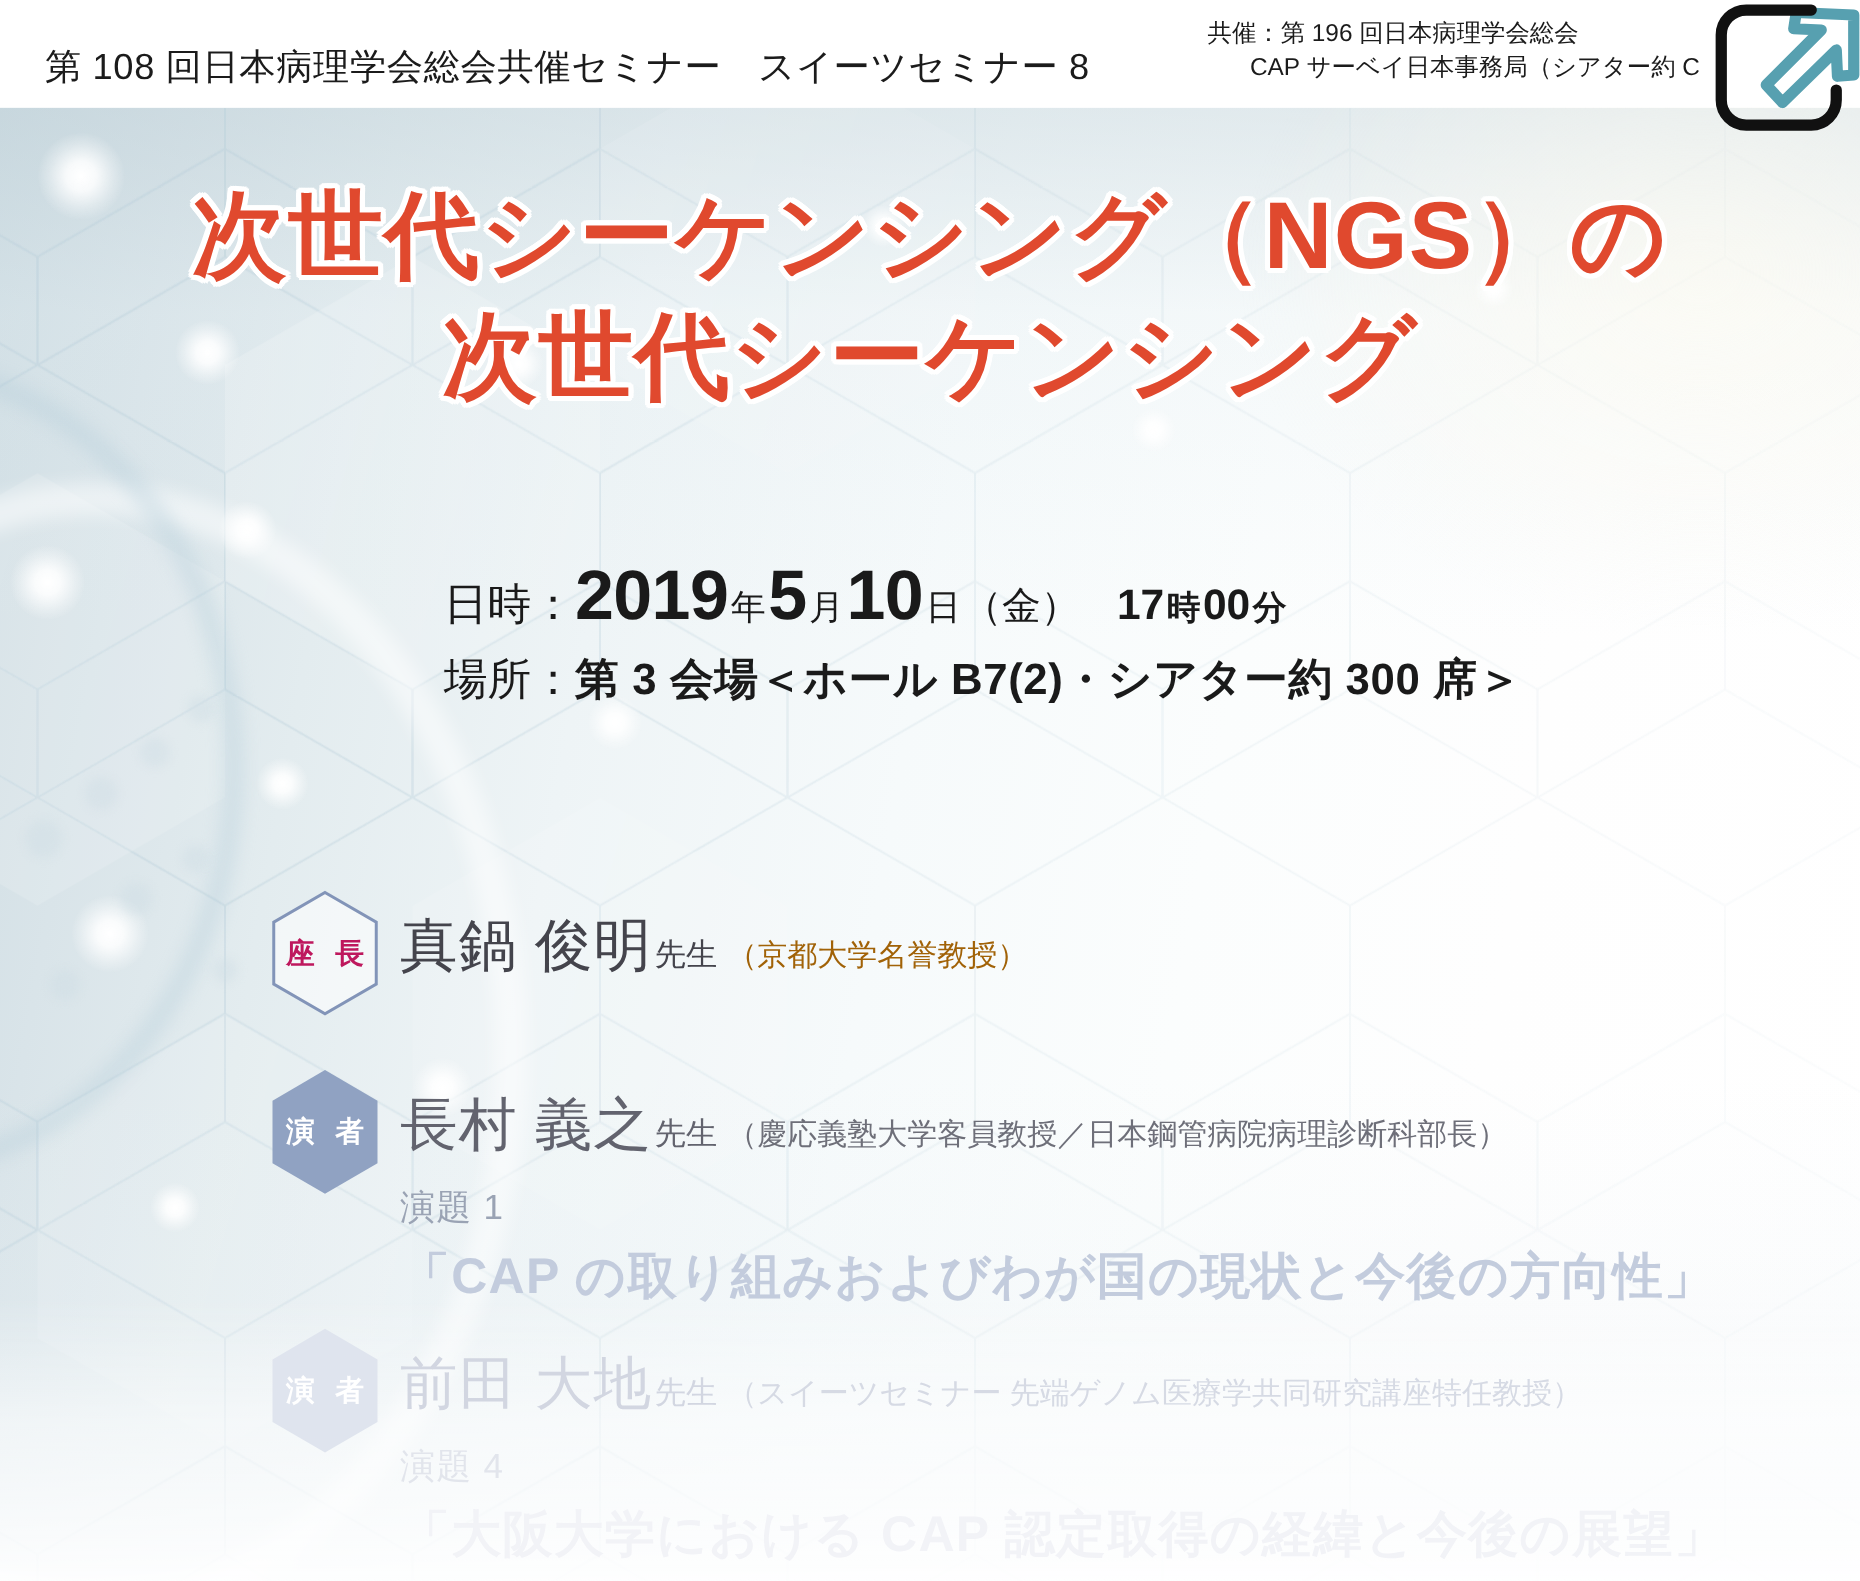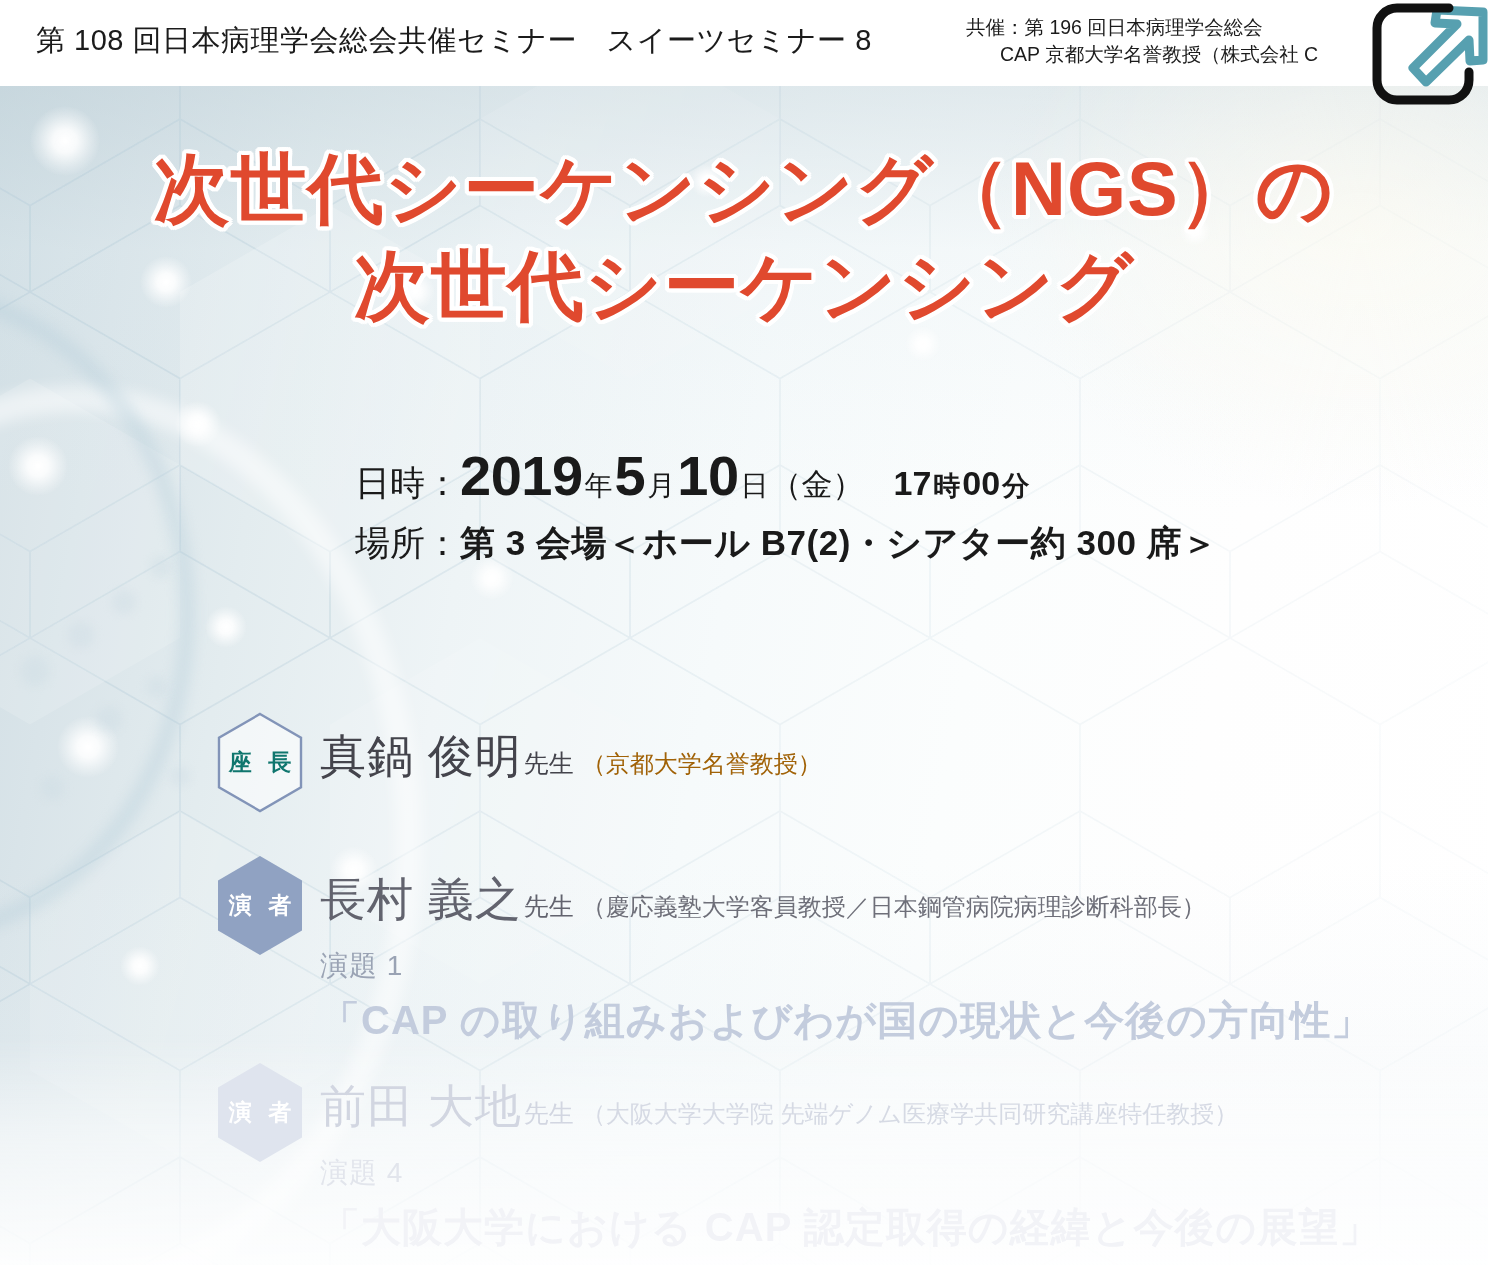--- a/index.html
+++ b/index.html
@@ -25,21 +25,21 @@
     position: absolute;
     left: 0; top: 0;
     width: 1488px;
     height: 86px;
     background: #ffffff;
     z-index: 40;
   }
   #header-title {
     position: absolute;
     left: 36px;
-    top: 21px;
+    top: 34px;
     font-size: 29px;
     letter-spacing: 0.5px;
     color: #1b1b1b;
     white-space: nowrap;
     font-weight: 400;
   }
   #cosponsor-block {
     position: absolute;
     left: 966px;
     top: 14px;
@@ -239,21 +239,21 @@
     position: relative;
     z-index: 2;
     font-size: 23px;
     font-weight: 700;
     letter-spacing: 5px;
     padding-left: 5px;
     line-height: 1;
   }
   .badge svg { position: absolute; left: 0; top: 0; }
 
-  .badge-outline .badge-label { color: #0f766e; }
+  .badge-outline .badge-label { color: #be185d; }
   .badge-filled  .badge-label { color: #ffffff; }
 
   .person-body {
     position: absolute;
     left: 104px;
     top: 14px;
     white-space: nowrap;
   }
   .person-name {
     font-size: 46px;
@@ -419,33 +419,33 @@
 
     <div class="person-row tier-faint" id="speaker2-row">
       <div class="badge badge-filled">
         <svg width="88" height="101" viewBox="0 0 88 101" xmlns="http://www.w3.org/2000/svg">
           <polygon points="44,1 86,25.5 86,75.5 44,100 2,75.5 2,25.5" fill="#dfe4ee"></polygon>
         </svg>
         <span class="badge-label">演 者</span>
       </div>
       <div class="person-body">
         <div>
-          <span class="person-name">前田 大地</span><span class="person-honorific">先生</span><span class="person-affil">（大阪大学大学院 先端ゲノム医療学共同研究講座特任教授）</span>
+          <span class="person-name">前田 大地</span><span class="person-honorific">先生</span><span class="person-affil">（スイーツセミナー 先端ゲノム医療学共同研究講座特任教授）</span>
         </div>
         <div class="talk-no">演題 4</div>
         <div class="talk-title">「大阪大学における CAP 認定取得の経緯と今後の展望」</div>
       </div>
     </div>
   </div>
 
   <div id="header-band">
     <div id="header-title">第 108 回日本病理学会総会共催セミナー　スイーツセミナー 8</div>
     <div id="cosponsor-block">
       <div>共催：第 196 回日本病理学会総会</div>
-      <div class="cosponsor-line-2">CAP 京都大学名誉教授（株式会社 C</div>
+      <div class="cosponsor-line-2">CAP サーベイ日本事務局（シアター約 C</div>
     </div>
   </div>
 
   <div id="logo-mark">
     <svg width="118" height="106" viewBox="0 0 118 106" xmlns="http://www.w3.org/2000/svg">
 
       <path d="M 42 66 L 86 22 L 64 21 L 66 8 L 112 10 L 112 58 L 99 59 L 98 38 L 55 80 Z" fill="none" stroke="#57a0b0" stroke-width="9" stroke-linejoin="round" stroke-linecap="round"></path>
 
       <path d="M 78 6 L 26 6 A 20 20 0 0 0 6 26 L 6 78 A 20 20 0 0 0 26 98 L 78 98 A 20 20 0 0 0 98 78 L 98 70" fill="none" stroke="#111111" stroke-width="9" stroke-linecap="round"></path>
     </svg>

